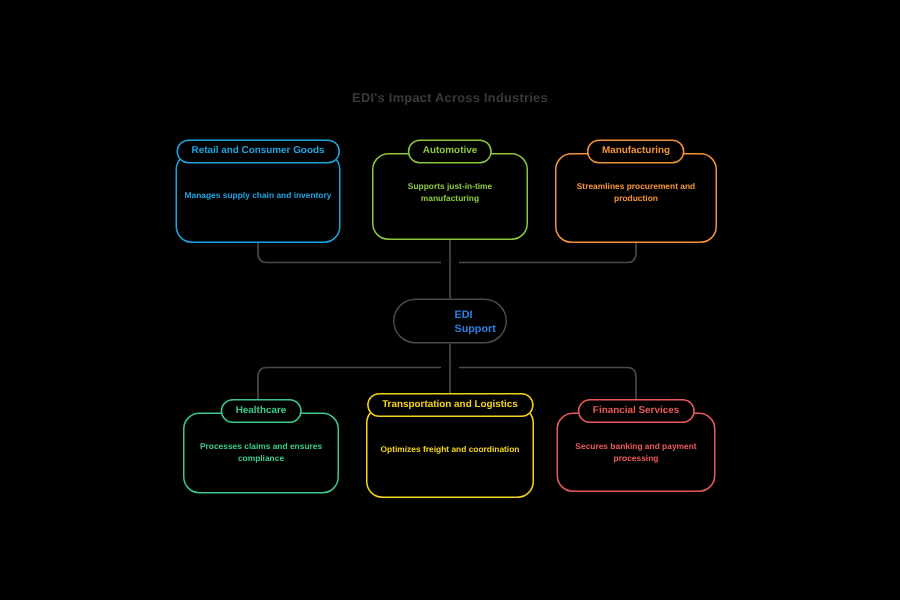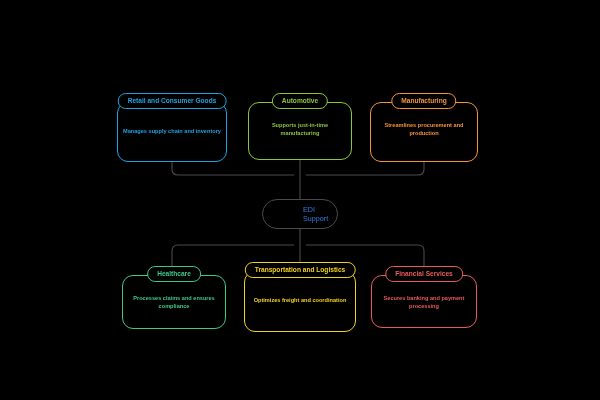--- a/index.html
+++ b/index.html
@@ -33,30 +33,31 @@
   }
   .node.one .desc{top:29px;}
   .node.two .desc{top:35px;}
 
   
   .hub{
     position:absolute;box-sizing:border-box;
     border:1.6px solid #4a4a4a;border-radius:16px;background:#000;
     display:flex;align-items:center;justify-content:center;
   }
-  .hub span{font-size:7.2px;font-weight:normal;color:#2f7fe0;padding-left:40px;}
+  .hub span{font-size:7.2px;font-weight:bold;color:#2f7fe0;padding-left:40px;}
 
   svg.links{position:absolute;left:0;top:0;width:600px;height:400px;}
   svg.links path,svg.links line{fill:none;stroke:#4a4a4a;stroke-width:1.1;}
 </style>
 </head>
 <body>
 
 <div id="diagram">
 
+  <div class="title">EDI's Impact Across Industries</div>
 
   <svg class="links" viewBox="0 0 600 400">
 
     <path d="M172 162 L172 169 Q172 175 178 175 L294 175"></path>
     <path d="M300 160 L300 175"></path>
     <path d="M424 162 L424 169 Q424 175 418 175 L306 175"></path>
     <line x1="300" y1="175" x2="300" y2="199"></line>
 
     <line x1="300" y1="229" x2="300" y2="245"></line>
     <path d="M172 266 L172 251 Q172 245 178 245 L294 245"></path>

